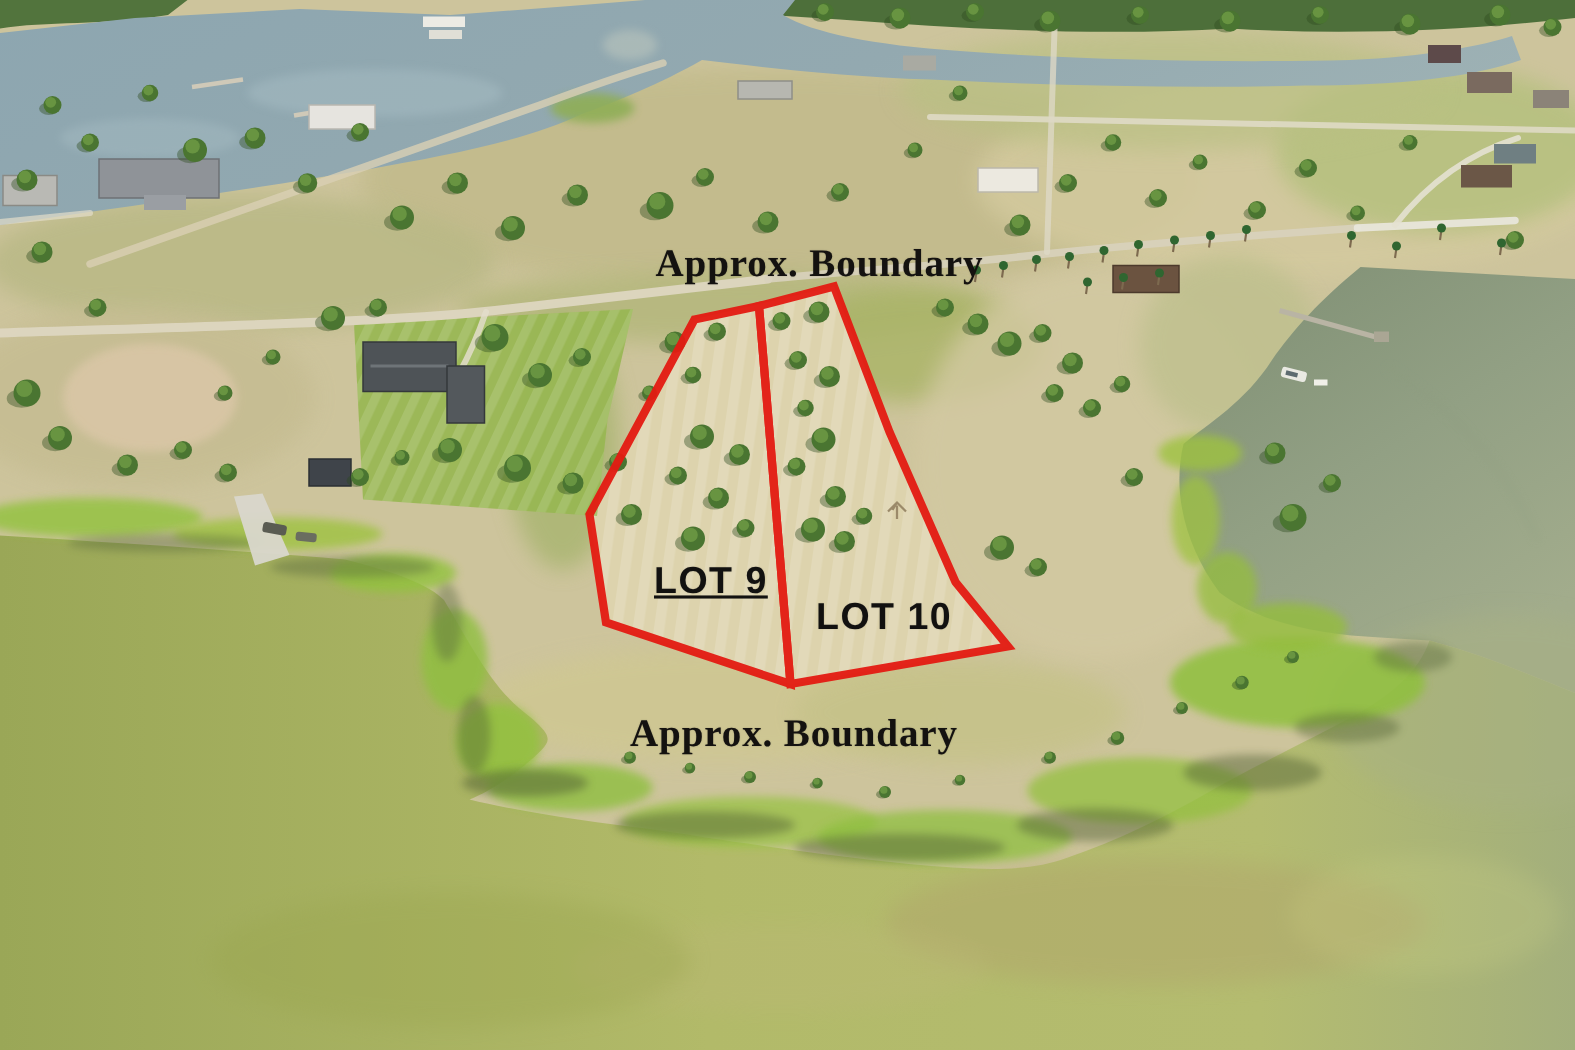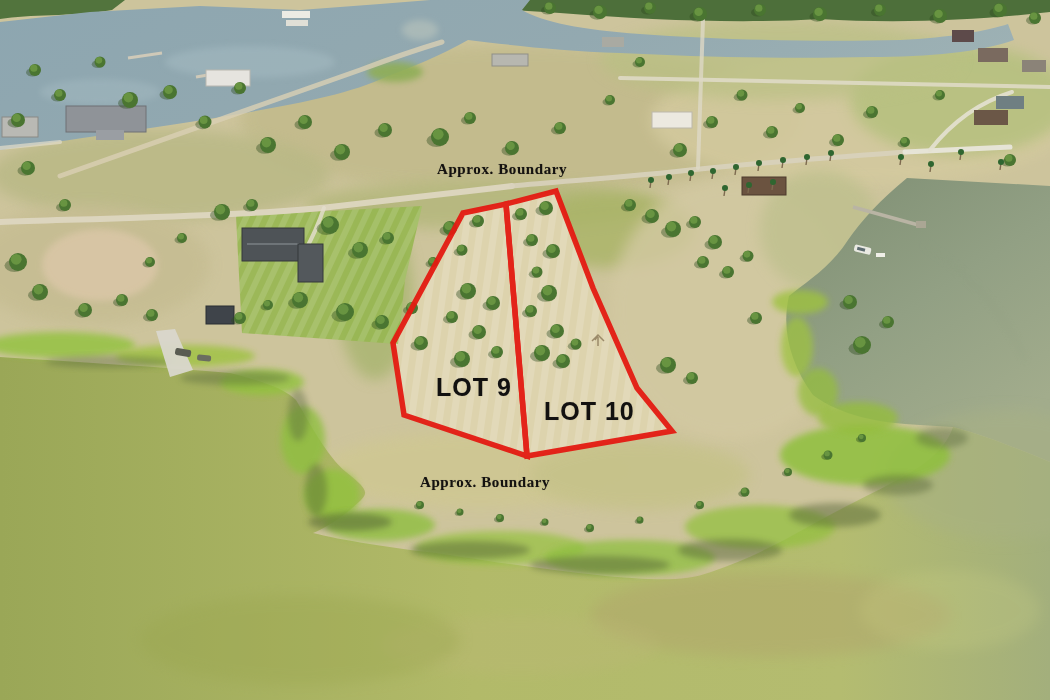--- a/index.html
+++ b/index.html
@@ -1,27 +1,27 @@
 <!DOCTYPE html>
 <html><head>
 <meta charset="utf-8">
 <style>
   html,body{margin:0;padding:0;background:#222;}
   .stage{position:relative;width:1050px;height:700px;overflow:hidden;
          font-family:"Liberation Sans",sans-serif;}
   .stage svg{position:absolute;left:0;top:0;display:block;}
   .photo-label{position:absolute;color:#141210;white-space:nowrap;
     font-family:"Liberation Serif",serif;font-weight:bold;
-    font-size:15px;letter-spacing:.6px;text-shadow:0 0 1px rgba(0,0,0,.25);}
+    font-size:26px;letter-spacing:.6px;text-shadow:0 0 1px rgba(0,0,0,.25);}
   .label-top{left:437px;top:161px;}
   .label-bottom{left:420px;top:474px;}
   .lot-label{position:absolute;color:#121110;font-weight:bold;
     font-family:"Liberation Sans",sans-serif;font-size:25px;letter-spacing:1px;
     white-space:nowrap;text-shadow:0 0 1px rgba(0,0,0,.2);}
-  .lot9{left:436px;top:373px;}
+  .lot9{left:436px;top:373px;text-decoration:underline;}
   .lot10{left:544px;top:397px;text-align:right;}
 </style>
 </head>
 <body>
 
 <div class="stage">
 <svg width="1050" height="700" viewBox="0 0 1050 700">
   <defs>
     <filter id="bS" x="-40%" y="-40%" width="180%" height="180%">
           <feGaussianBlur stdDeviation="3"></feGaussianBlur>

